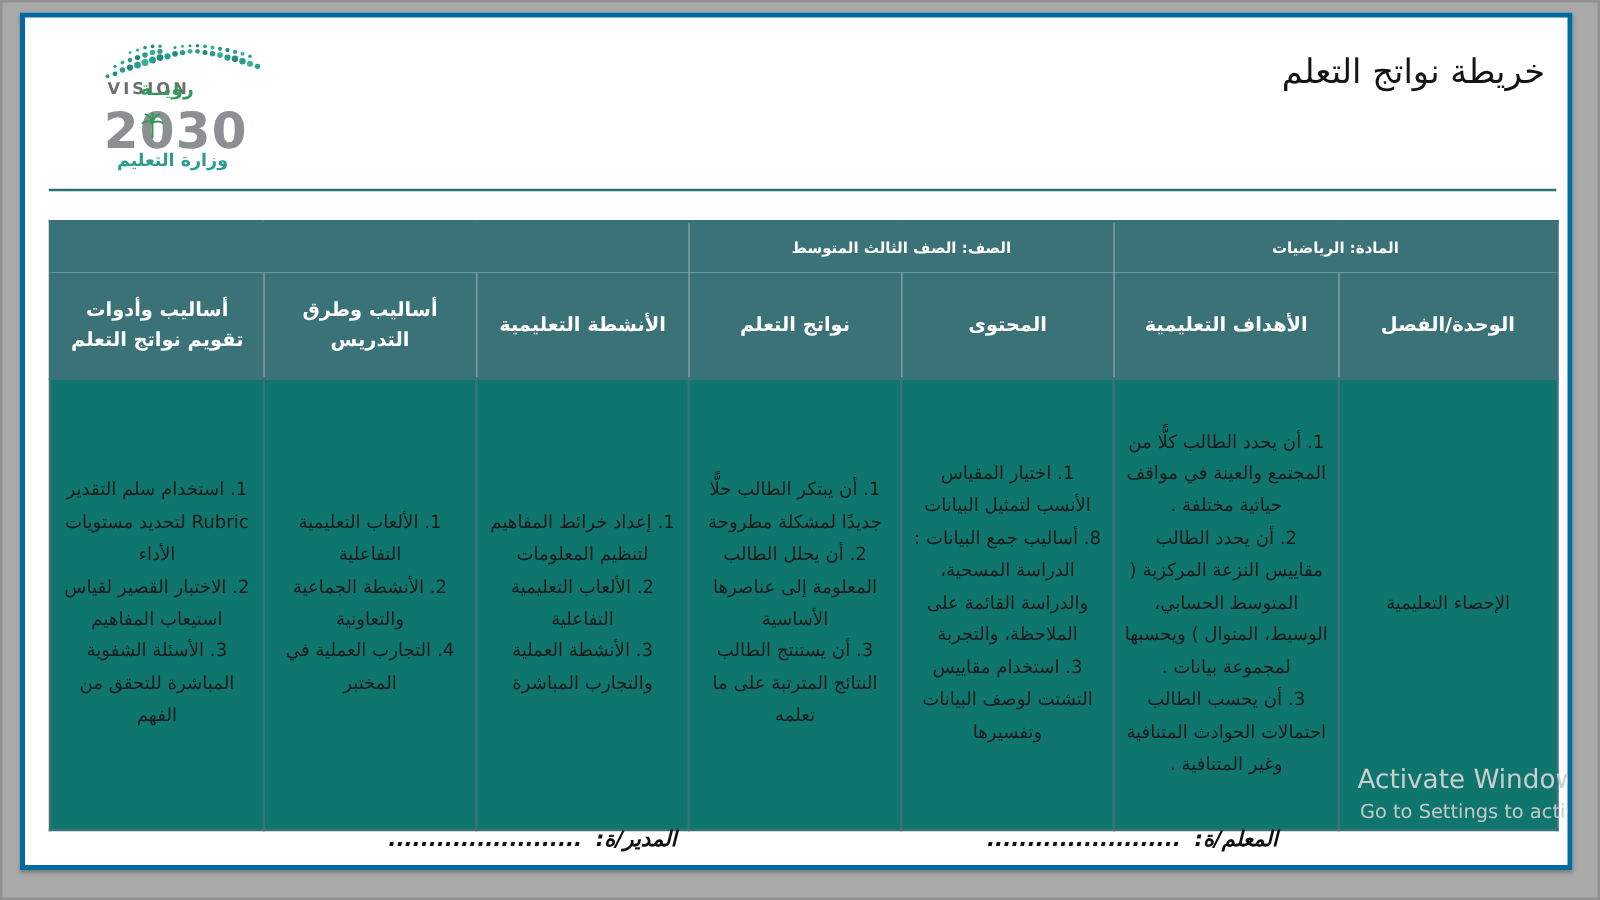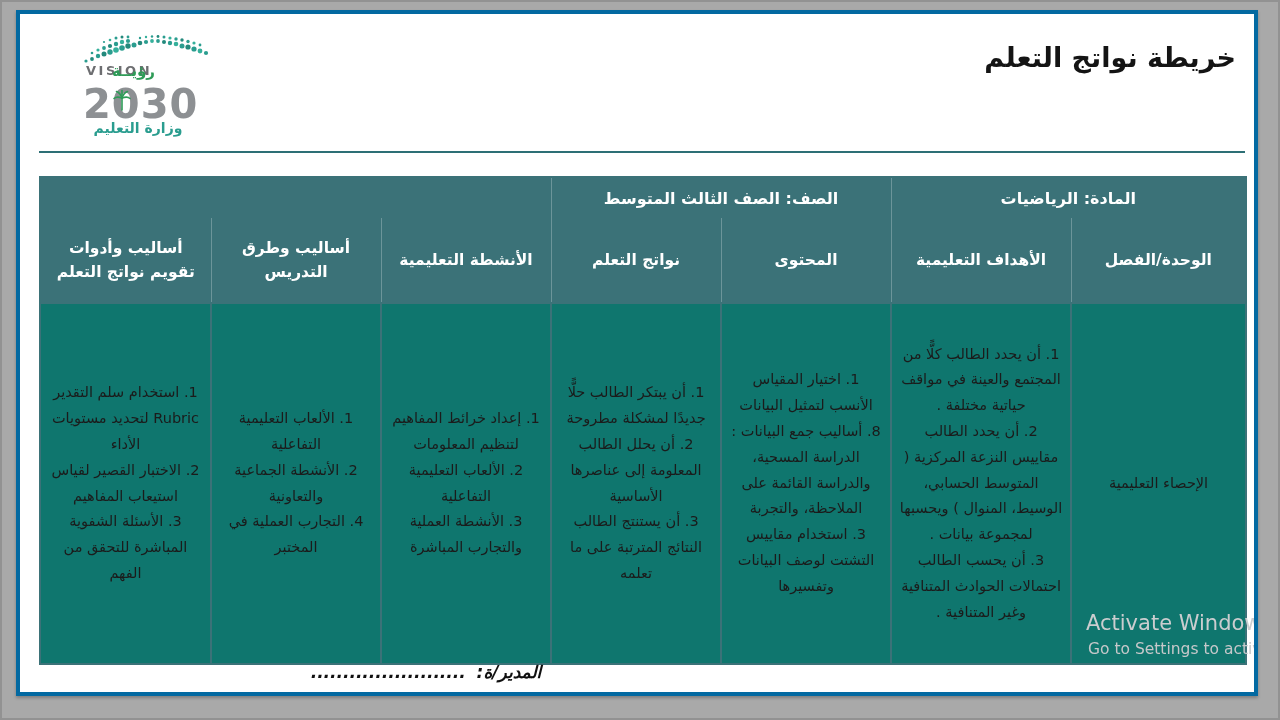--- a/index.html
+++ b/index.html
@@ -11,34 +11,34 @@
   .outer-frame{position:absolute;inset:0;border:2px solid #929292;pointer-events:none;z-index:50;}
   .page{
     position:absolute;left:16px;top:10px;width:1234px;height:678px;
     background:#ffffff;border:4px solid #0369a1;overflow:hidden;
     box-shadow:0 2px 3px rgba(0,0,0,0.25);
   }
   
   .logo{position:absolute;left:36px;top:20px;width:168px;height:104px;}
   .page-title{
     position:absolute;top:28px;right:18px;margin:0;
-    direction:rtl;font-size:27px;font-weight:bold;color:#141414;letter-spacing:0;
+    direction:rtl;font-size:27px;font-weight:normal;color:#141414;letter-spacing:0;
   }
   .header-rule{position:absolute;top:137px;left:19px;width:1206px;height:2px;background:#2d6f75;}
   
   .lo-table{
     position:absolute;top:162px;left:19px;width:1206px;
     direction:rtl;border-collapse:collapse;table-layout:fixed;
     border:2px solid #3b7278;
   }
   .lo-table th{
     background:#3b7278;color:#ffffff;font-weight:bold;
     border-left:1px solid rgba(255,255,255,0.25);
   }
-  .meta-row th{height:36px;font-size:16px;padding:2px 8px;}
+  .meta-row th{height:36px;font-size:12px;padding:2px 8px;}
   .head-row th{height:76px;font-size:15.5px;line-height:1.55;padding:4px 12px;}
   .body-row td{
     height:351px;background:#0f766e;
     border:2px solid #3b7278;
     vertical-align:middle;text-align:center;
     font-size:14.5px;color:#1b1b1b;line-height:1.78;padding:4px 7px;
   }
   .cell-item{margin:0;}
   .cell-unit{font-size:15px;}
   
@@ -181,20 +181,24 @@
       </td>
       <td>
         <p class="cell-item">1. استخدام سلم التقدير Rubric لتحديد مستويات الأداء</p>
         <p class="cell-item">2. الاختبار القصير لقياس استيعاب المفاهيم</p>
         <p class="cell-item">3. الأسئلة الشفوية المباشرة للتحقق من الفهم</p>
       </td>
     </tr>
   </tbody>
     </table>
 
+  <div class="sign sign-teacher">
+    <span>المعلم/ة:</span>
+    <span class="dots">........................</span>
+  </div>
   <div class="sign sign-principal">
     <span>المدير/ة:</span>
     <span class="dots">........................</span>
   </div>
 
   <div class="watermark">
     <div class="wm1">Activate Windows</div>
     <div class="wm2">Go to Settings to activ</div>
   </div>
 

